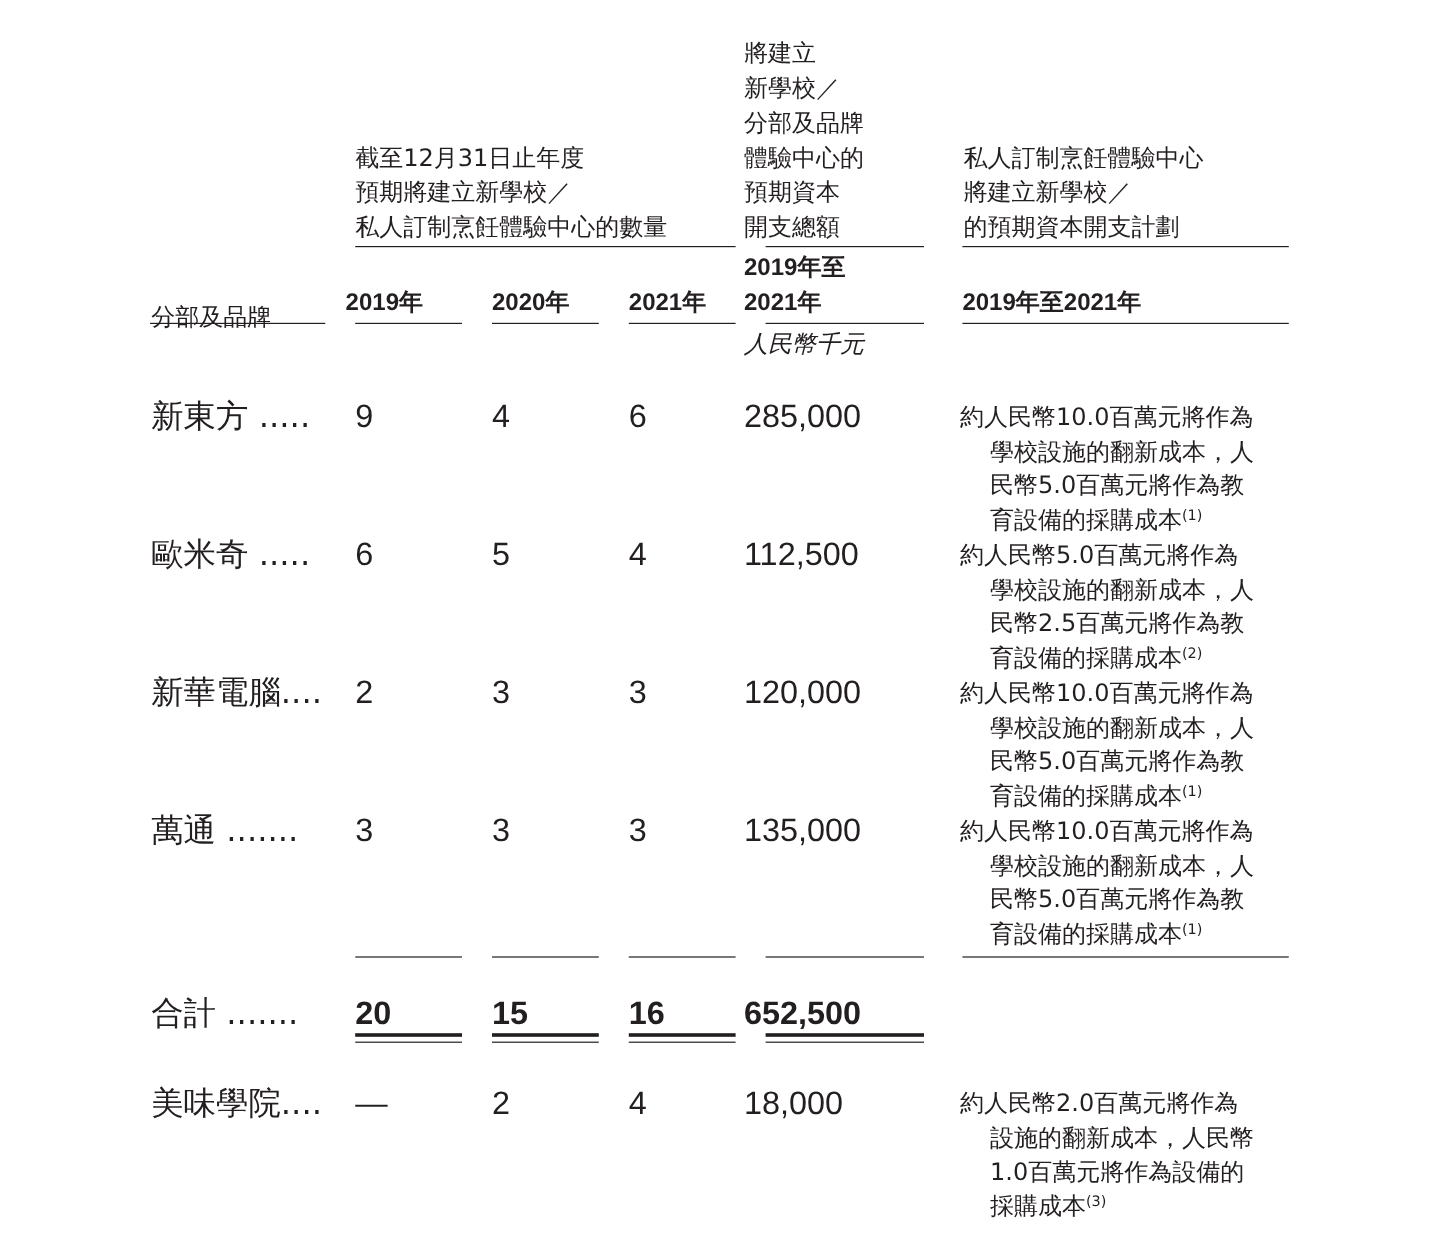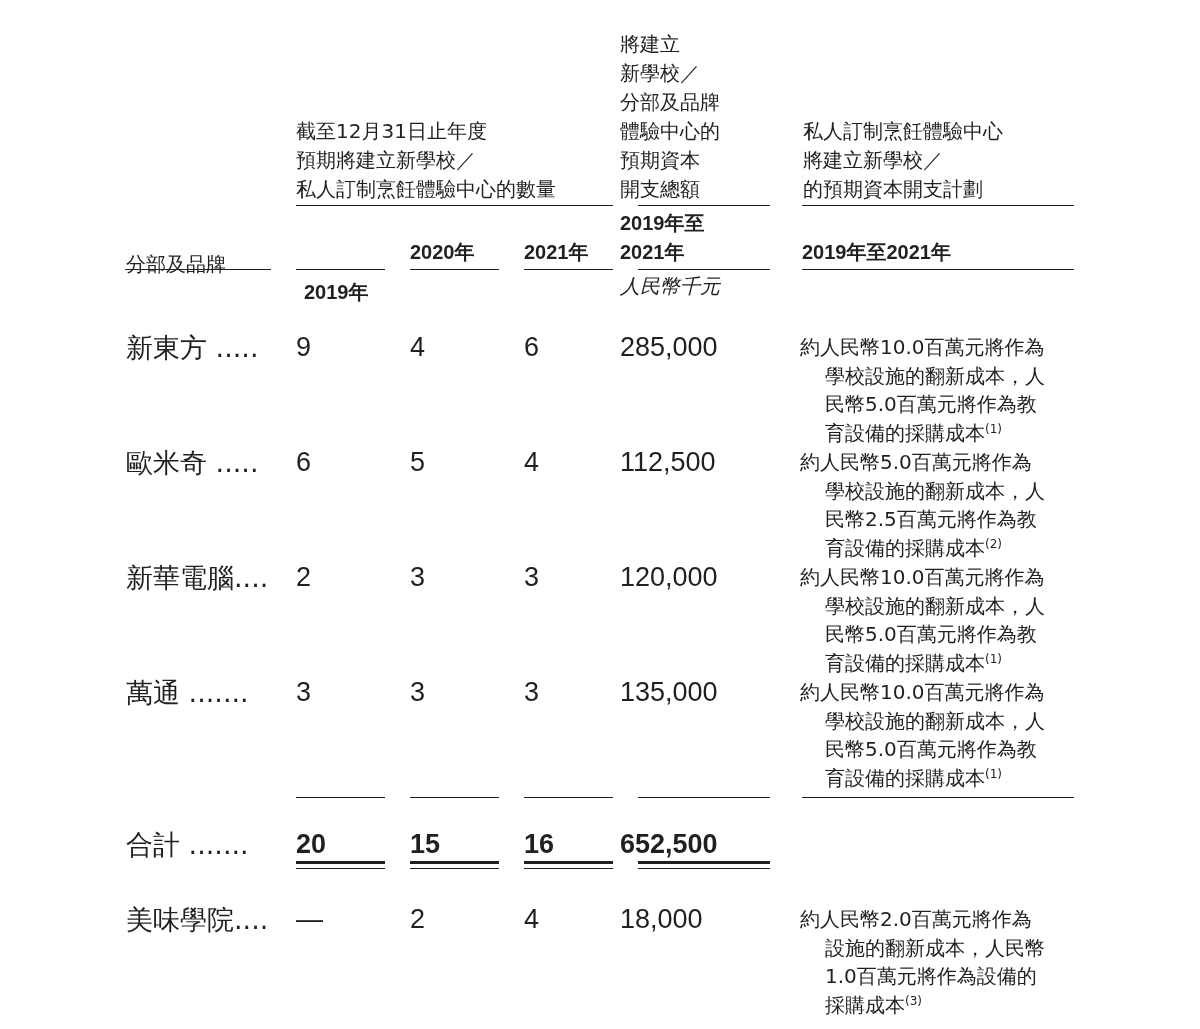--- a/index.html
+++ b/index.html
@@ -44,21 +44,21 @@
 <div class="abs hdr" style="left:803px; top:117px; width:270px;">
   <div>私人訂制烹飪體驗中心</div>
   <div>將建立新學校／</div>
   <div>的預期資本開支計劃</div>
 </div>
 <div class="rule" style="left:802px; top:205px; width:272px;"></div>
 
 <div class="abs hdr" style="left:126px; top:250px;">分部及品牌</div>
 <div class="rule" style="left:125px; top:269px; width:146px;"></div>
 
-<div class="abs hdr right bold num" style="left:304px; top:238px; width:88px;margin-top:40px;">2019年</div>
+<div class="abs hdr right bold num" style="left:288px; top:238px; width:88px;">2019年</div>
 <div class="rule" style="left:296px; top:269px; width:89px;"></div>
 
 <div class="abs hdr right bold num" style="left:410px; top:238px; width:88px;">2020年</div>
 <div class="rule" style="left:410px; top:269px; width:89px;"></div>
 
 <div class="abs hdr right bold num" style="left:524px; top:238px; width:88px;">2021年</div>
 <div class="rule" style="left:524px; top:269px; width:89px;"></div>
 
 <div class="abs hdr right bold num" style="left:620px; top:209px; width:150px;">
   <div>2019年至</div>

